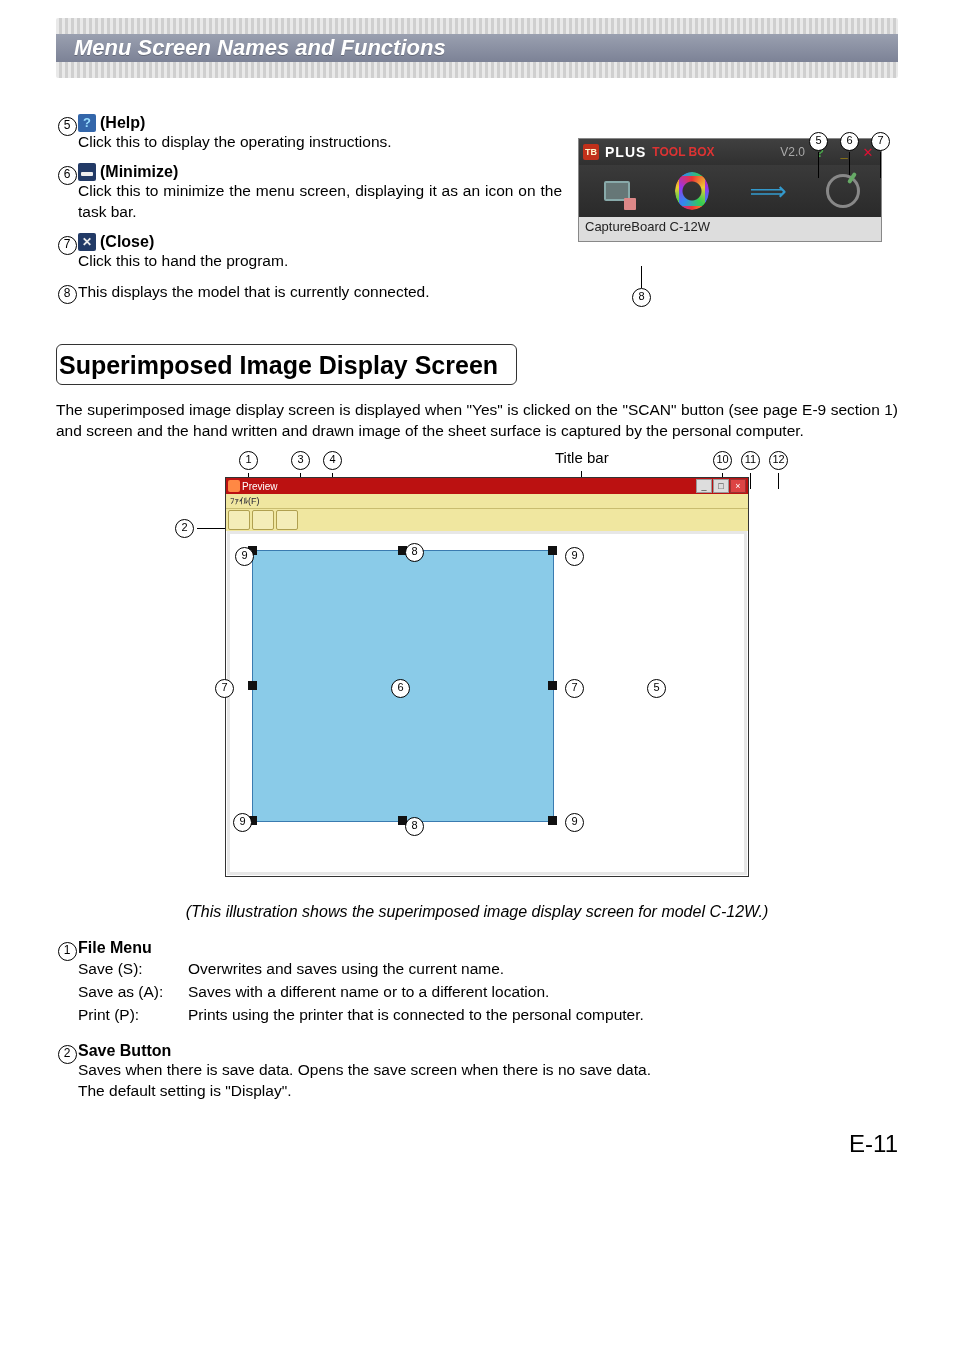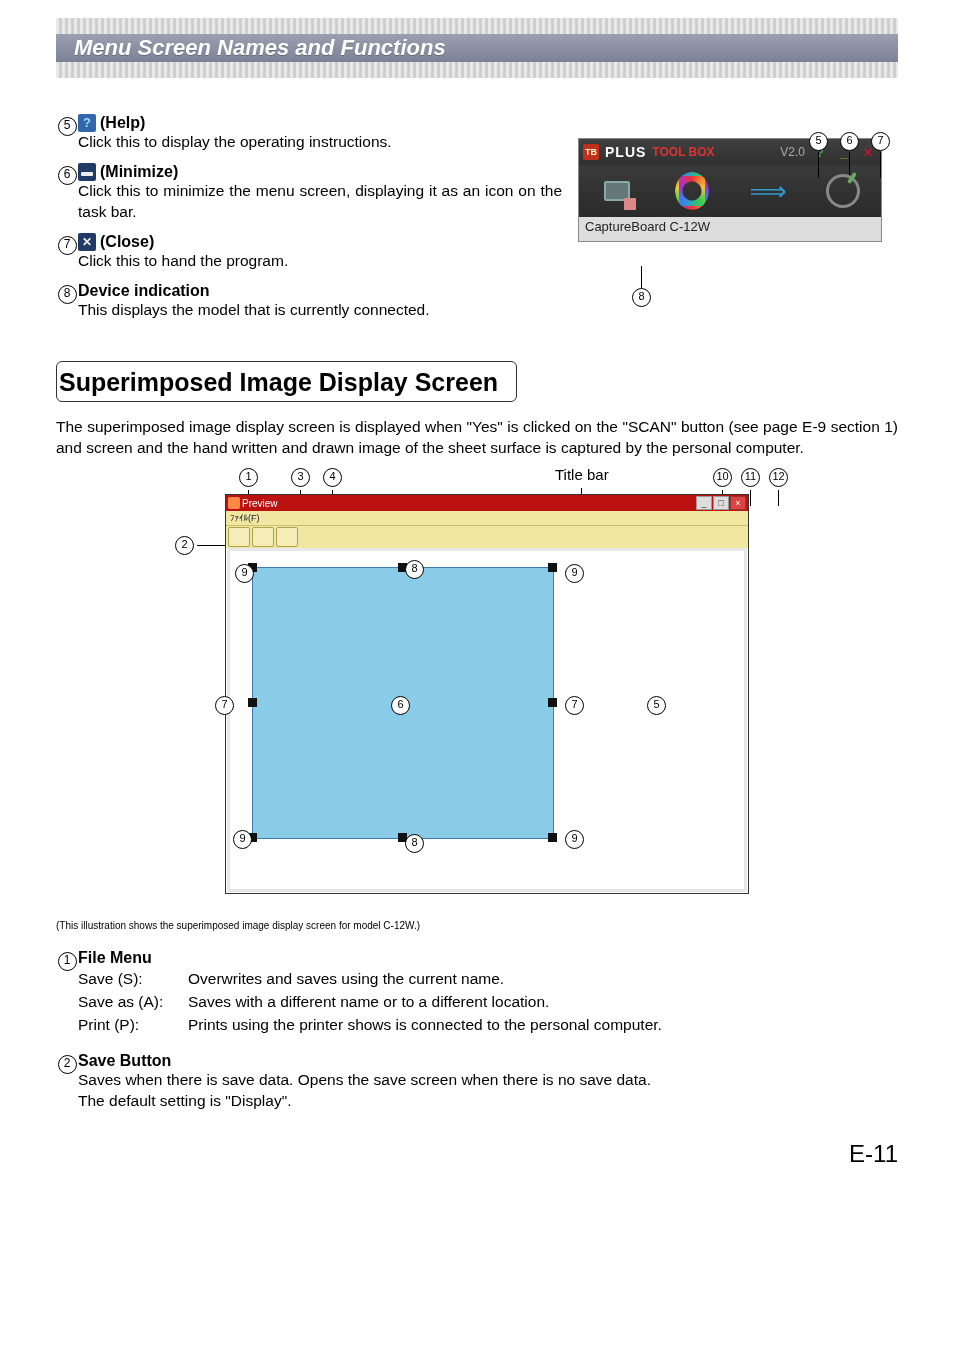--- a/index.html
+++ b/index.html
@@ -214,21 +214,21 @@
   .h-tl{left:18px;top:12px;} .h-tm{left:168px;top:12px;} .h-tr{left:318px;top:12px;}
   .h-ml{left:18px;top:147px;} .h-mr{left:318px;top:147px;}
   .h-bl{left:18px;top:282px;} .h-bm{left:168px;top:282px;} .h-br{left:318px;top:282px;}
 
   
   .callout{position:absolute;display:flex;align-items:center;gap:3px;}
   .callout .line{background:#000;height:1px;width:20px;}
   .callout.v .line{width:1px;height:18px;}
 
   .caption{
-    font-size:10px;margin:4px 0 18px 0;
+    text-align:center;font-size:16px;margin:4px 0 18px 0;font-style:italic;
   }
 
   
   .fm-row{display:flex;font-size:15.5px;line-height:1.35;margin:2px 0;}
   .fm-row .k{flex:0 0 110px;}
   .fm-row .v{flex:1 1 auto;}
 
   .pagefoot{text-align:right;font-size:24px;margin-top:28px;}
 </style>
 </head>
@@ -274,23 +274,20 @@
             <span class="mini-icon close-icon"></span>
             <span>(Close)</span>
           </div>
           <div class="item-desc">Click this to hand the program.</div>
         </div>
       </div>
 
       <div class="item">
         <div class="num"><span class="circnum">8</span></div>
         <div class="body">
-          <div class="item-title">
-            <span>Device indication</span>
-          </div>
           <div class="item-desc">This displays the model that is currently connected.</div>
         </div>
       </div>
     </div>
 
     <div class="right-col">
       <div class="toolbox-fig">
         <div class="toplabels">
           <div class="lbl">
               <span class="circnum-sm">5</span>
@@ -451,21 +448,21 @@
       <div class="fm-row">
           <span class="k">Save (S):</span>
           <span class="v">Overwrites and saves using the current name.</span>
         </div>
       <div class="fm-row">
           <span class="k">Save as (A):</span>
           <span class="v">Saves with a different name or to a different location.</span>
         </div>
       <div class="fm-row">
           <span class="k">Print (P):</span>
-          <span class="v">Prints using the printer shows is connected to the personal computer.</span>
+          <span class="v">Prints using the printer that is connected to the personal computer.</span>
         </div>
     </div>
   </div>
 
   <div class="item" style="margin-top:14px;">
     <div class="num"><span class="circnum">2</span></div>
     <div class="body">
       <div class="item-title">
           <span>Save Button</span>
         </div>

